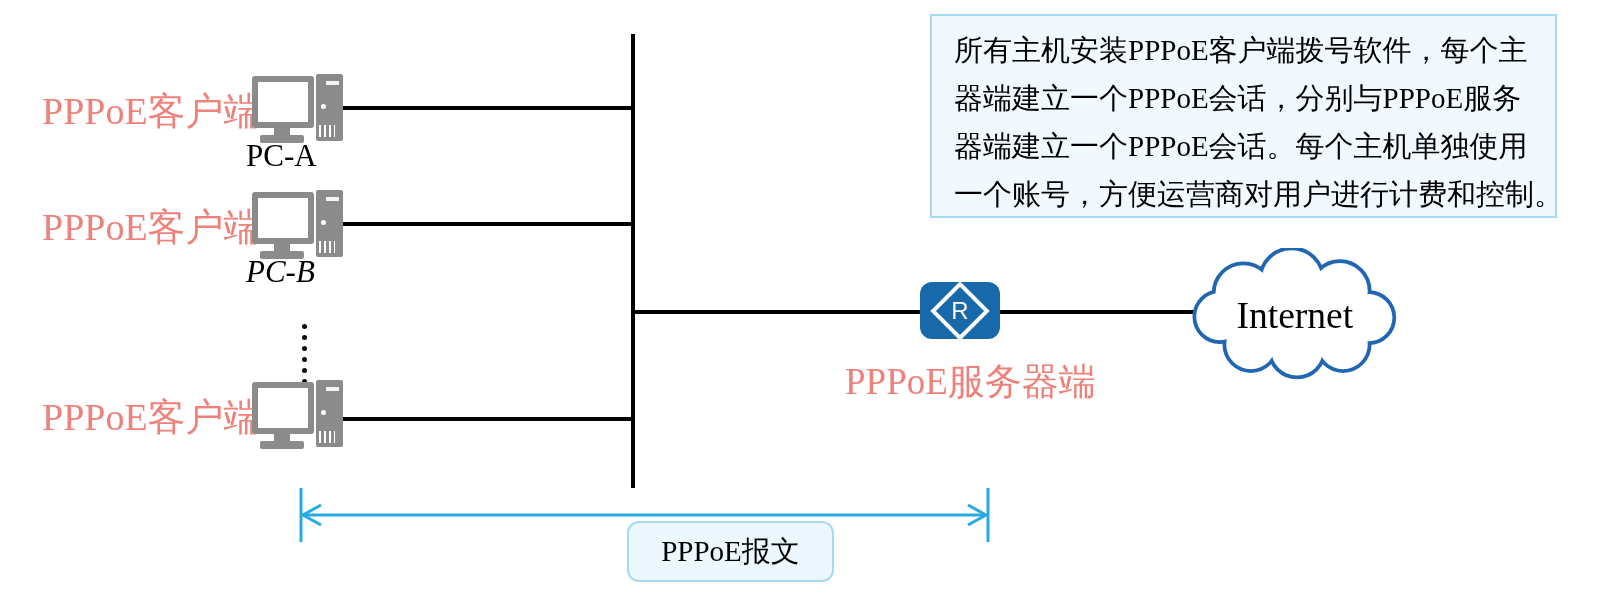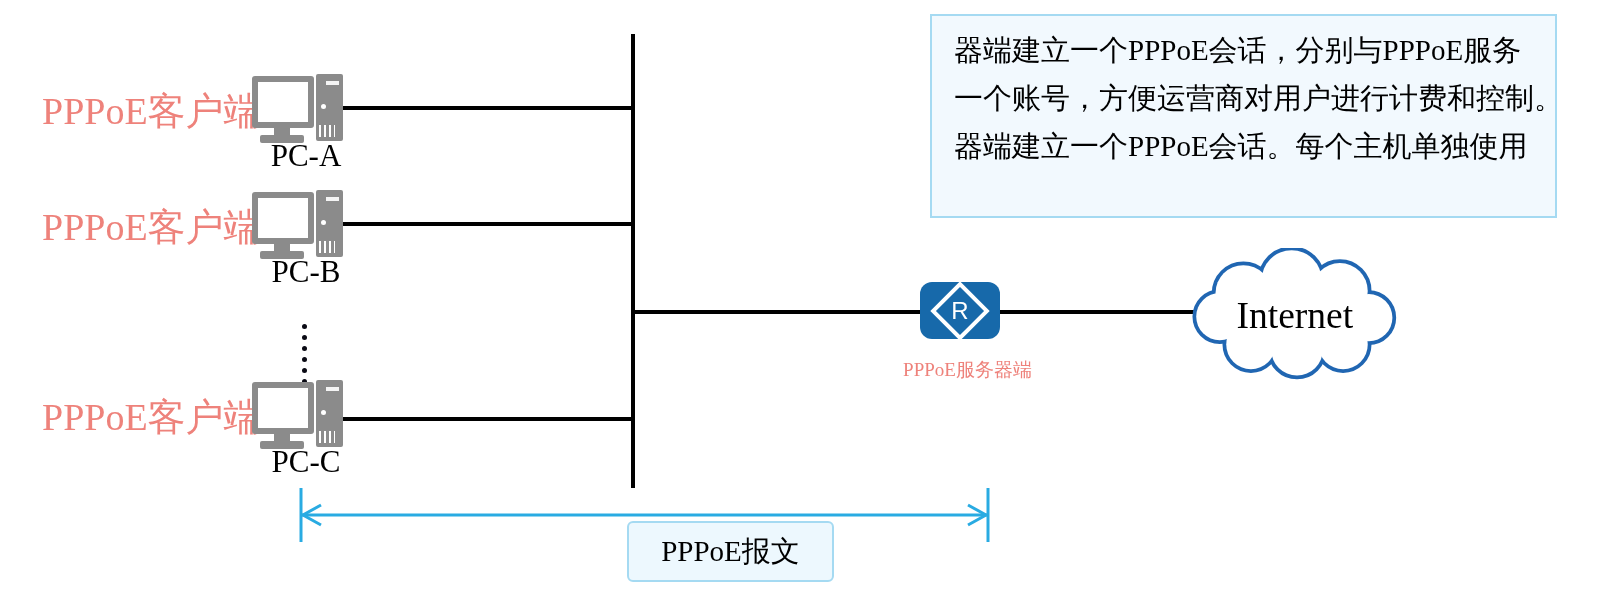--- a/index.html
+++ b/index.html
@@ -17,23 +17,23 @@
   .pc .stand{position:absolute;left:22px;top:54px;width:16px;height:8px;background:#8b8b8b;}
   .pc .mbase{position:absolute;left:8px;top:61px;width:44px;height:8px;background:#8b8b8b;border-radius:2px;}
   .pc .tower{position:absolute;left:64px;top:0;width:27px;height:67px;background:#8b8b8b;border-radius:2px;}
   .pc .slot{position:absolute;right:4px;top:7px;width:13px;height:4px;background:#fff;opacity:.9;}
   .pc .pdot{position:absolute;left:5px;top:30px;width:5px;height:5px;border-radius:50%;background:#fff;}
   .pc .vents{position:absolute;left:3px;bottom:4px;width:16px;height:12px;
     background:repeating-linear-gradient(90deg,#fff 0 2px,transparent 2px 5px);}
   
   .client-label{position:absolute;width:212px;text-align:right;
     font-size:38px;color:#ee827b;white-space:nowrap;}
-  .pc-name{position:absolute;width:120px;text-align:center;font-size:31px;color:#000;}
+  .pc-name{position:absolute;width:120px;text-align:left;font-size:31px;color:#000;}
   .server-label{position:absolute;left:845px;top:357px;width:245px;text-align:center;
-    font-size:19px;color:#ee827b;white-space:nowrap;}
+    font-size:37px;color:#ee827b;white-space:nowrap;}
   
   .dots{position:absolute;left:302px;top:324px;display:flex;flex-direction:column;gap:6px;}
   .dots i{width:5px;height:5px;border-radius:50%;background:#0a0a14;}
   
   .router{position:absolute;left:920px;top:282px;width:80px;height:57px;
     background:#1769aa;border-radius:12px;}
   .router .diamond{position:absolute;left:50%;top:50%;width:34px;height:34px;
     transform:translate(-50%,-50%) rotate(45deg);border:4px solid #fff;background:transparent;}
   .router .rletter{position:absolute;left:0;top:0;width:80px;height:57px;display:flex;
     align-items:center;justify-content:center;color:#fff;font-size:24px;
@@ -41,21 +41,21 @@
   
   .note{position:absolute;left:930px;top:14px;width:627px;height:204px;
     border:2px solid #a5daf2;background:#f2f9fe;box-sizing:border-box;
     padding:10px 0 0 22px;}
   .note div{font-size:29px;line-height:48px;color:#000;white-space:nowrap;}
   
   .cloud-svg{position:absolute;left:1183px;top:248px;}
   
   .measure-svg{position:absolute;left:288px;top:480px;}
   .packet-box{position:absolute;left:627px;top:521px;width:207px;height:61px;
-    border:2px solid #a5daf2;background:#edf8fe;border-radius:6px;box-sizing:border-box;
+    border:2px solid #a5daf2;background:#edf8fe;border-radius:12px;box-sizing:border-box;
     display:flex;align-items:center;justify-content:center;font-size:29px;color:#000;}
 </style>
 </head>
 <body>
 
 <div id="canvas">
 
   <div class="vline" style="left:631px;top:34px;height:454px;"></div>
   <div class="hline" style="left:343px;top:106px;width:292px;"></div>
   <div class="hline" style="left:343px;top:222px;width:292px;"></div>
@@ -80,21 +80,21 @@
   <div class="pc" style="left:252px;top:190px;">
     <div class="monitor"></div>
     <div class="stand"></div>
     <div class="mbase"></div>
     <div class="tower">
       <div class="slot"></div>
       <div class="pdot"></div>
       <div class="vents"></div>
     </div>
   </div>
-  <div class="pc-name" style="left:246px;top:254px;">PC-B</div>
+  <div class="pc-name" style="left:246px;top:254px;font-style:italic;">PC-B</div>
 
   <div class="dots">
     <i></i>
       <i></i>
       <i></i>
       <i></i>
       <i></i>
       <i></i>
   </div>
 
@@ -102,21 +102,20 @@
   <div class="pc" style="left:252px;top:380px;">
     <div class="monitor"></div>
     <div class="stand"></div>
     <div class="mbase"></div>
     <div class="tower">
       <div class="slot"></div>
       <div class="pdot"></div>
       <div class="vents"></div>
     </div>
   </div>
-  <div class="pc-name" style="left:246px;top:444px;">PC-C</div>
 
   <div class="router">
     <div class="diamond"></div>
     <div class="rletter">R</div>
   </div>
   <div class="server-label">PPPoE服务器端</div>
 
   <svg class="cloud-svg" width="228" height="134" viewBox="0 0 210 125">
     <g stroke="#2066b2" stroke-width="7" fill="#ffffff">
       <circle cx="55" cy="42" r="26"></circle>
@@ -137,23 +136,24 @@
       <circle cx="148" cy="90" r="23"></circle>
         <circle cx="105" cy="95" r="24"></circle>
       <circle cx="62" cy="90" r="23"></circle>
         <circle cx="33" cy="64" r="22"></circle>
       <ellipse cx="103" cy="63" rx="55" ry="32"></ellipse>
     </g>
     <text x="103" y="75" text-anchor="middle" font-size="35" fill="#000" font-family="Liberation Serif, DejaVu Serif, serif">Internet</text>
   </svg>
 
   <div class="note">
+    <div>所有主机安装PPPoE客户端拨号软件，每个主</div>
     <div>器端建立一个PPPoE会话，分别与PPPoE服务</div>
+    <div>器端建立一个PPPoE会话。每个主机单独使用</div>
     <div>一个账号，方便运营商对用户进行计费和控制。</div>
-    <div>器端建立一个PPPoE会话。每个主机单独使用</div>
   </div>
 
   <svg class="measure-svg" width="712" height="70" viewBox="0 0 712 70">
     <g stroke="#29abe2" stroke-width="3" fill="none">
       <line x1="13" y1="8" x2="13" y2="62"></line>
       <line x1="700" y1="8" x2="700" y2="62"></line>
       <line x1="13" y1="35" x2="700" y2="35"></line>
       <path d="M33,25 L15,35 L33,45"></path>
       <path d="M680,25 L698,35 L680,45"></path>
     </g>

